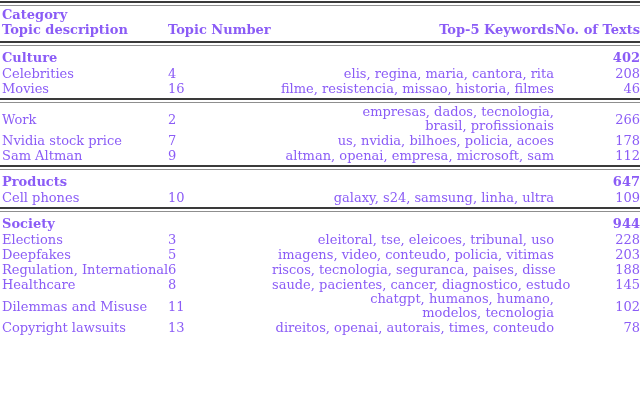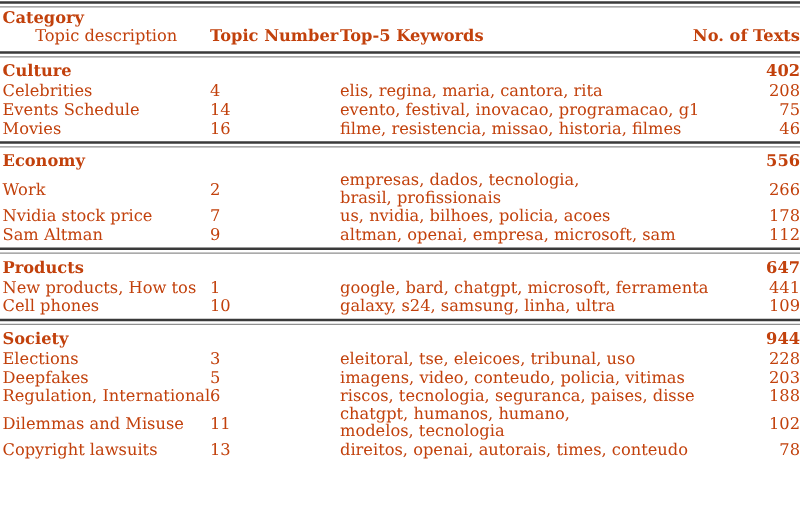--- a/index.html
+++ b/index.html
@@ -8,44 +8,44 @@
     width: 640px;
     height: 415px;
     background: #ffffff;
     overflow: hidden;
   }
   .page {
     width: 640px;
     height: 415px;
     box-sizing: border-box;
     font-family: "DejaVu Serif", serif;
-    color: #c2410c;
+    color: #8b5cf6;
     font-size: 13px;
   }
   table.topics-table {
     width: 640px;
     border-collapse: collapse;
     table-layout: fixed;
   }
   td {
     padding: 0;
     vertical-align: middle;
     font-size: 13px;
     line-height: 15px;
   }
   .col-desc  { text-align: left; padding-left: 2px; white-space: nowrap; }
   .col-num   { text-align: left; white-space: nowrap; }
-  .col-kw    { text-align: left; white-space: pre; line-height: 14px; }
+  .col-kw    { text-align: right; white-space: pre; line-height: 14px; }
   .col-texts { text-align: right; white-space: nowrap; }
   .bold { font-weight: bold; }
 
   
   .header-row td { vertical-align: bottom; padding-bottom: 2px; }
   .cat-label  { font-weight: bold; line-height: 15px; }
-  .desc-label { font-weight: normal; line-height: 15px; text-align: center; }
+  .desc-label { font-weight: bold; line-height: 15px; }
 
   
   .rule-row td { padding: 2px 0 2px 0; line-height: 0; height: 3px; }
   .rule-row.top td { padding: 1px 0 1px 0; }
   .double-rule {
     height: 2px;
     border-top: 2px solid #3a3a3a;
     border-bottom: 1px solid #8f8f8f;
   }
 
@@ -92,41 +92,29 @@
           <td class="col-kw"></td>
           <td class="col-texts bold">402</td>
         </tr>
         <tr class="topic-row">
           <td class="col-desc">Celebrities</td>
           <td class="col-num">4</td>
           <td class="col-kw">elis, regina, maria, cantora, rita</td>
           <td class="col-texts">208</td>
         </tr>
         <tr class="topic-row">
-          <td class="col-desc">Events Schedule</td>
-          <td class="col-num">14</td>
-          <td class="col-kw">evento, festival, inovacao, programacao, g1</td>
-          <td class="col-texts">75</td>
-        </tr>
-        <tr class="topic-row">
           <td class="col-desc">Movies</td>
           <td class="col-num">16</td>
           <td class="col-kw">filme, resistencia, missao, historia, filmes</td>
           <td class="col-texts">46</td>
         </tr>
         <tr class="rule-row">
           <td colspan="4">
             <div class="double-rule"></div>
           </td>
-        </tr>
-        <tr class="section-row">
-          <td class="col-desc bold">Economy</td>
-          <td class="col-num"></td>
-          <td class="col-kw"></td>
-          <td class="col-texts bold">556</td>
         </tr>
         <tr class="topic-row">
           <td class="col-desc">Work</td>
           <td class="col-num">2</td>
           <td class="col-kw">empresas, dados, tecnologia,
 brasil, profissionais</td>
           <td class="col-texts">266</td>
         </tr>
         <tr class="topic-row">
           <td class="col-desc">Nvidia stock price</td>
@@ -145,26 +133,20 @@
             <div class="double-rule"></div>
           </td>
         </tr>
         <tr class="section-row">
           <td class="col-desc bold">Products</td>
           <td class="col-num"></td>
           <td class="col-kw"></td>
           <td class="col-texts bold">647</td>
         </tr>
         <tr class="topic-row">
-          <td class="col-desc">New products, How tos</td>
-          <td class="col-num">1</td>
-          <td class="col-kw">google, bard, chatgpt, microsoft, ferramenta</td>
-          <td class="col-texts">441</td>
-        </tr>
-        <tr class="topic-row">
           <td class="col-desc">Cell phones</td>
           <td class="col-num">10</td>
           <td class="col-kw">galaxy, s24, samsung, linha, ultra</td>
           <td class="col-texts">109</td>
         </tr>
         <tr class="rule-row">
           <td colspan="4">
             <div class="double-rule"></div>
           </td>
         </tr>
@@ -186,20 +168,26 @@
           <td class="col-kw">imagens, video, conteudo, policia, vitimas</td>
           <td class="col-texts">203</td>
         </tr>
         <tr class="topic-row">
           <td class="col-desc">Regulation, International</td>
           <td class="col-num">6</td>
           <td class="col-kw">riscos, tecnologia, seguranca, paises, disse</td>
           <td class="col-texts">188</td>
         </tr>
         <tr class="topic-row">
+          <td class="col-desc">Healthcare</td>
+          <td class="col-num">8</td>
+          <td class="col-kw">saude, pacientes, cancer, diagnostico, estudo</td>
+          <td class="col-texts">145</td>
+        </tr>
+        <tr class="topic-row">
           <td class="col-desc">Dilemmas and Misuse</td>
           <td class="col-num">11</td>
           <td class="col-kw">chatgpt, humanos, humano,
 modelos, tecnologia</td>
           <td class="col-texts">102</td>
         </tr>
         <tr class="topic-row">
           <td class="col-desc">Copyright lawsuits</td>
           <td class="col-num">13</td>
           <td class="col-kw">direitos, openai, autorais, times, conteudo</td>

